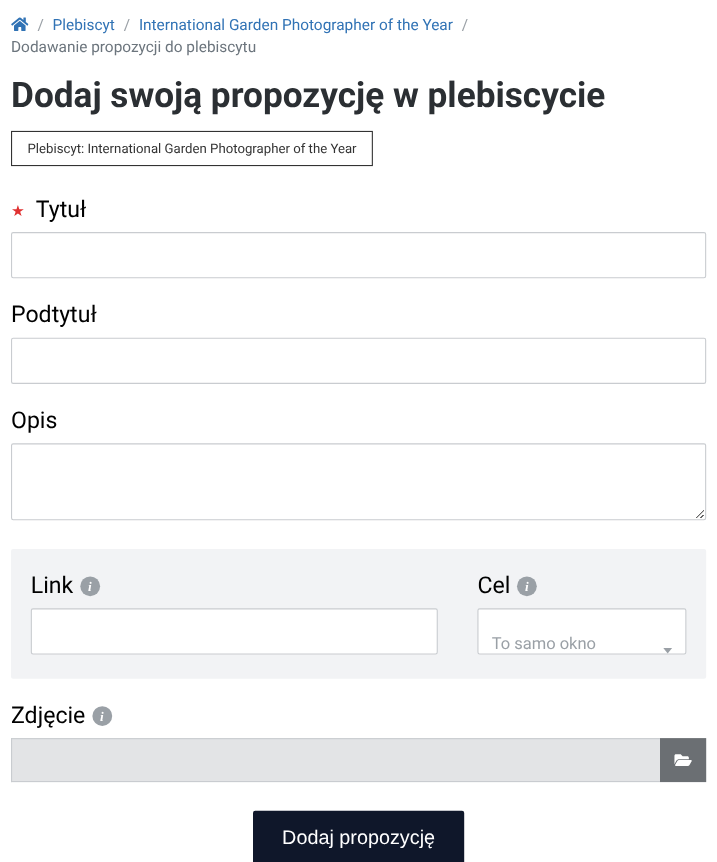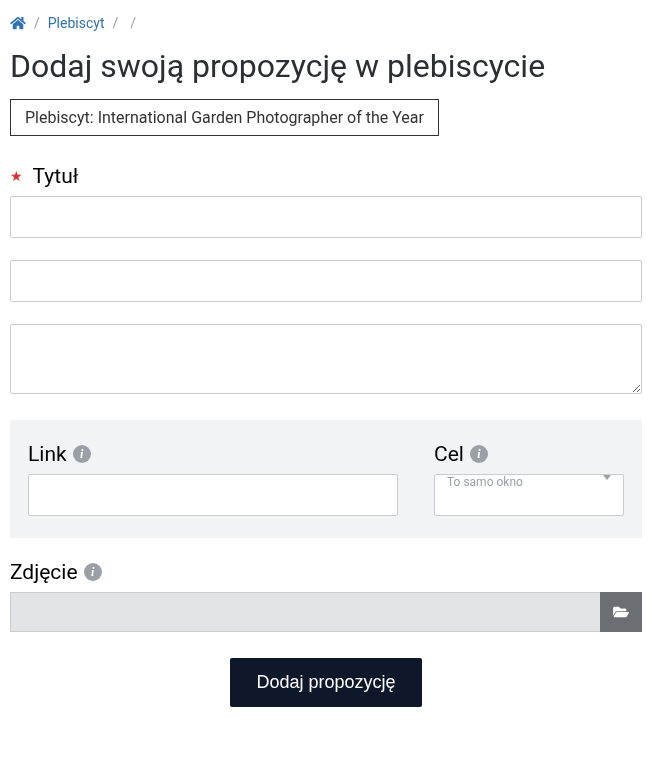--- a/index.html
+++ b/index.html
@@ -19,29 +19,29 @@
     padding: 5px 0 8px;
     gap: 4px;
   }
   .breadcrumb a { color: #3173b5; text-decoration: none; }
   .breadcrumb .sep { color: #9aa0a6; padding: 0 4px; }
   .breadcrumb .current { color: #6c757d; }
   .home-icon { fill: #3173b5; vertical-align: -2px; }
 
   h1.page-title {
     font-size: 32px;
-    font-weight: 400;
+    font-weight: 700;
     color: #2b2f33;
     margin: 8px 0 14px;
   }
   .badge-box {
     display: inline-block;
     border: 1px solid #333;
     padding: 8px 14px;
-    font-size: 16px;
+    font-size: 12px;
     color: #333;
     margin-bottom: 28px;
   }
   .form-group { margin-bottom: 22px; }
   .label-row { margin-bottom: 8px; display:flex; align-items:center; }
   .req { color: #e03131; margin-right: 10px; font-size:14px; }
   label.field-label { font-size: 21px; color: #000000; }
 
   input.text-input {
     width: 100%;
@@ -89,25 +89,25 @@
     font-family: Georgia, serif;
   }
 
   .select {
     width:100%;
     height:42px;
     border:1px solid #c9ccd0;
     border-radius:2px;
     background:#fff;
     display:flex;
-    align-items:flex-start;
+    align-items:flex-end;
     justify-content:space-between;
     padding:0 12px;
     color:#9aa0a6;
-    font-size:12px;
+    font-size:15px;
   }
   .select .caret {
     width:0;height:0;
     border-left:4px solid transparent;
     border-right:4px solid transparent;
     border-top:5px solid #9aa0a6;
   }
 
   .file-row {
     display:flex;
@@ -151,45 +151,53 @@
 
 <nav class="breadcrumb">
   <a href="#">
     <svg class="home-icon" width="16" height="14" viewBox="0 0 576 512">
         <path d="M280.37 148.26L96 300.11V464a16 16 0 0 0 16 16h112.06a16 16 0 0 0 16-16V368a16 16 0 0 1 16-16h64a16 16 0 0 1 16 16v96a16 16 0 0 0 16 16H464a16 16 0 0 0 16-16V300L295.67 148.26a12 12 0 0 0-15.3 0zM571.6 251.47L488 182.56V44a12 12 0 0 0-12-12h-56a12 12 0 0 0-12 12v72.61L318.47 43a48 48 0 0 0-61 0L4.34 251.47a12 12 0 0 0-1.6 16.9l25.5 31A12 12 0 0 0 45.15 301l235.22-193.74a12 12 0 0 1 15.3 0L530.9 301a12 12 0 0 0 16.9-1.6l25.5-31a12 12 0 0 0-1.7-16.93z"></path>
       </svg>
   </a>
   <span class="sep">/</span>
   <a href="#">Plebiscyt</a>
   <span class="sep">/</span>
+  <a href="#">International Garden Photographer of the Year</a>
   <span class="sep">/</span>
+  <span class="current">Dodawanie propozycji do plebiscytu</span>
 </nav>
 
 
 <h1 class="page-title">Dodaj swoją propozycję w plebiscycie</h1>
 
 
 <div class="badge-box">Plebiscyt: International Garden Photographer of the Year</div>
 
 
 <div class="form-group">
   <div class="label-row">
     <span class="req">★</span>
     <label class="field-label">Tytuł</label>
   </div>
   <input type="text" class="text-input" value="" style="">
 </div>
 
 
 <div class="form-group">
+  <div class="label-row">
+    <label class="field-label">Podtytuł</label>
+  </div>
   <input type="text" class="text-input" value="" style="">
 </div>
 
 
 <div class="form-group">
+  <div class="label-row">
+    <label class="field-label">Opis</label>
+  </div>
   <textarea class="text-area" style=""></textarea>
 </div>
 
 
 <div class="gray-panel">
   <div class="panel-col">
     <div class="label-row">
       <label class="field-label">Link</label>
       <span class="info-icon">i</span>
     </div>

